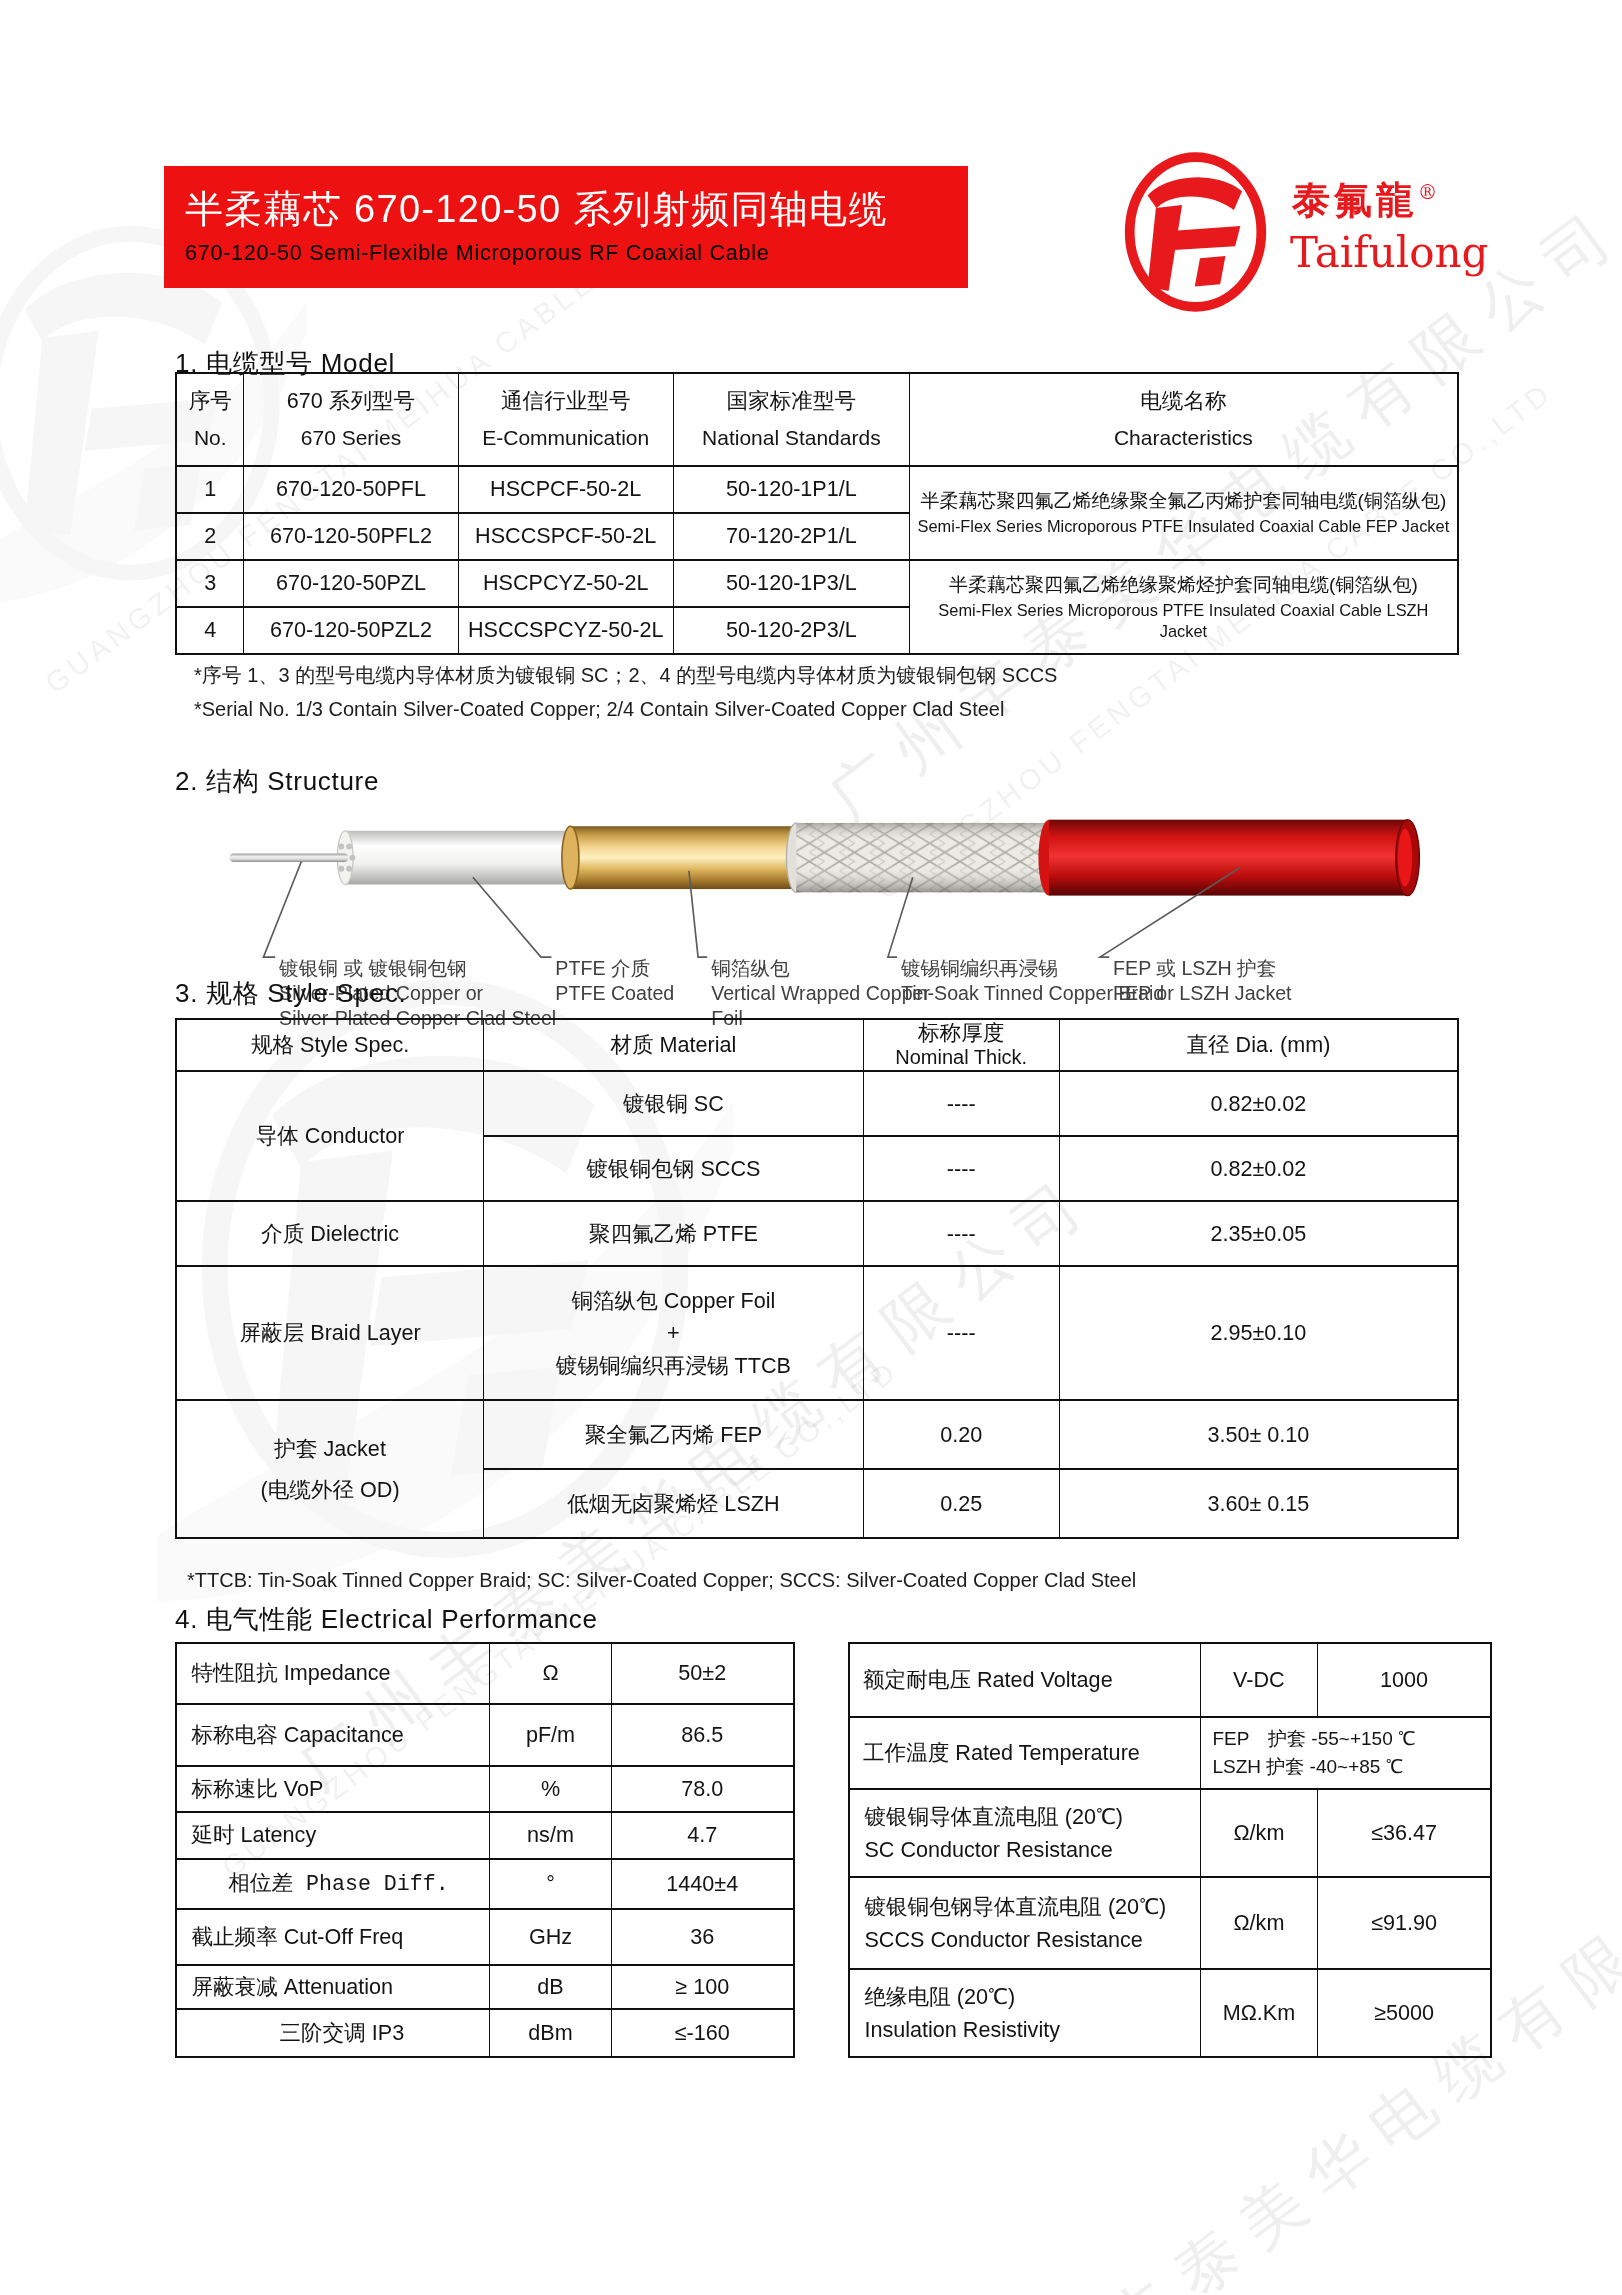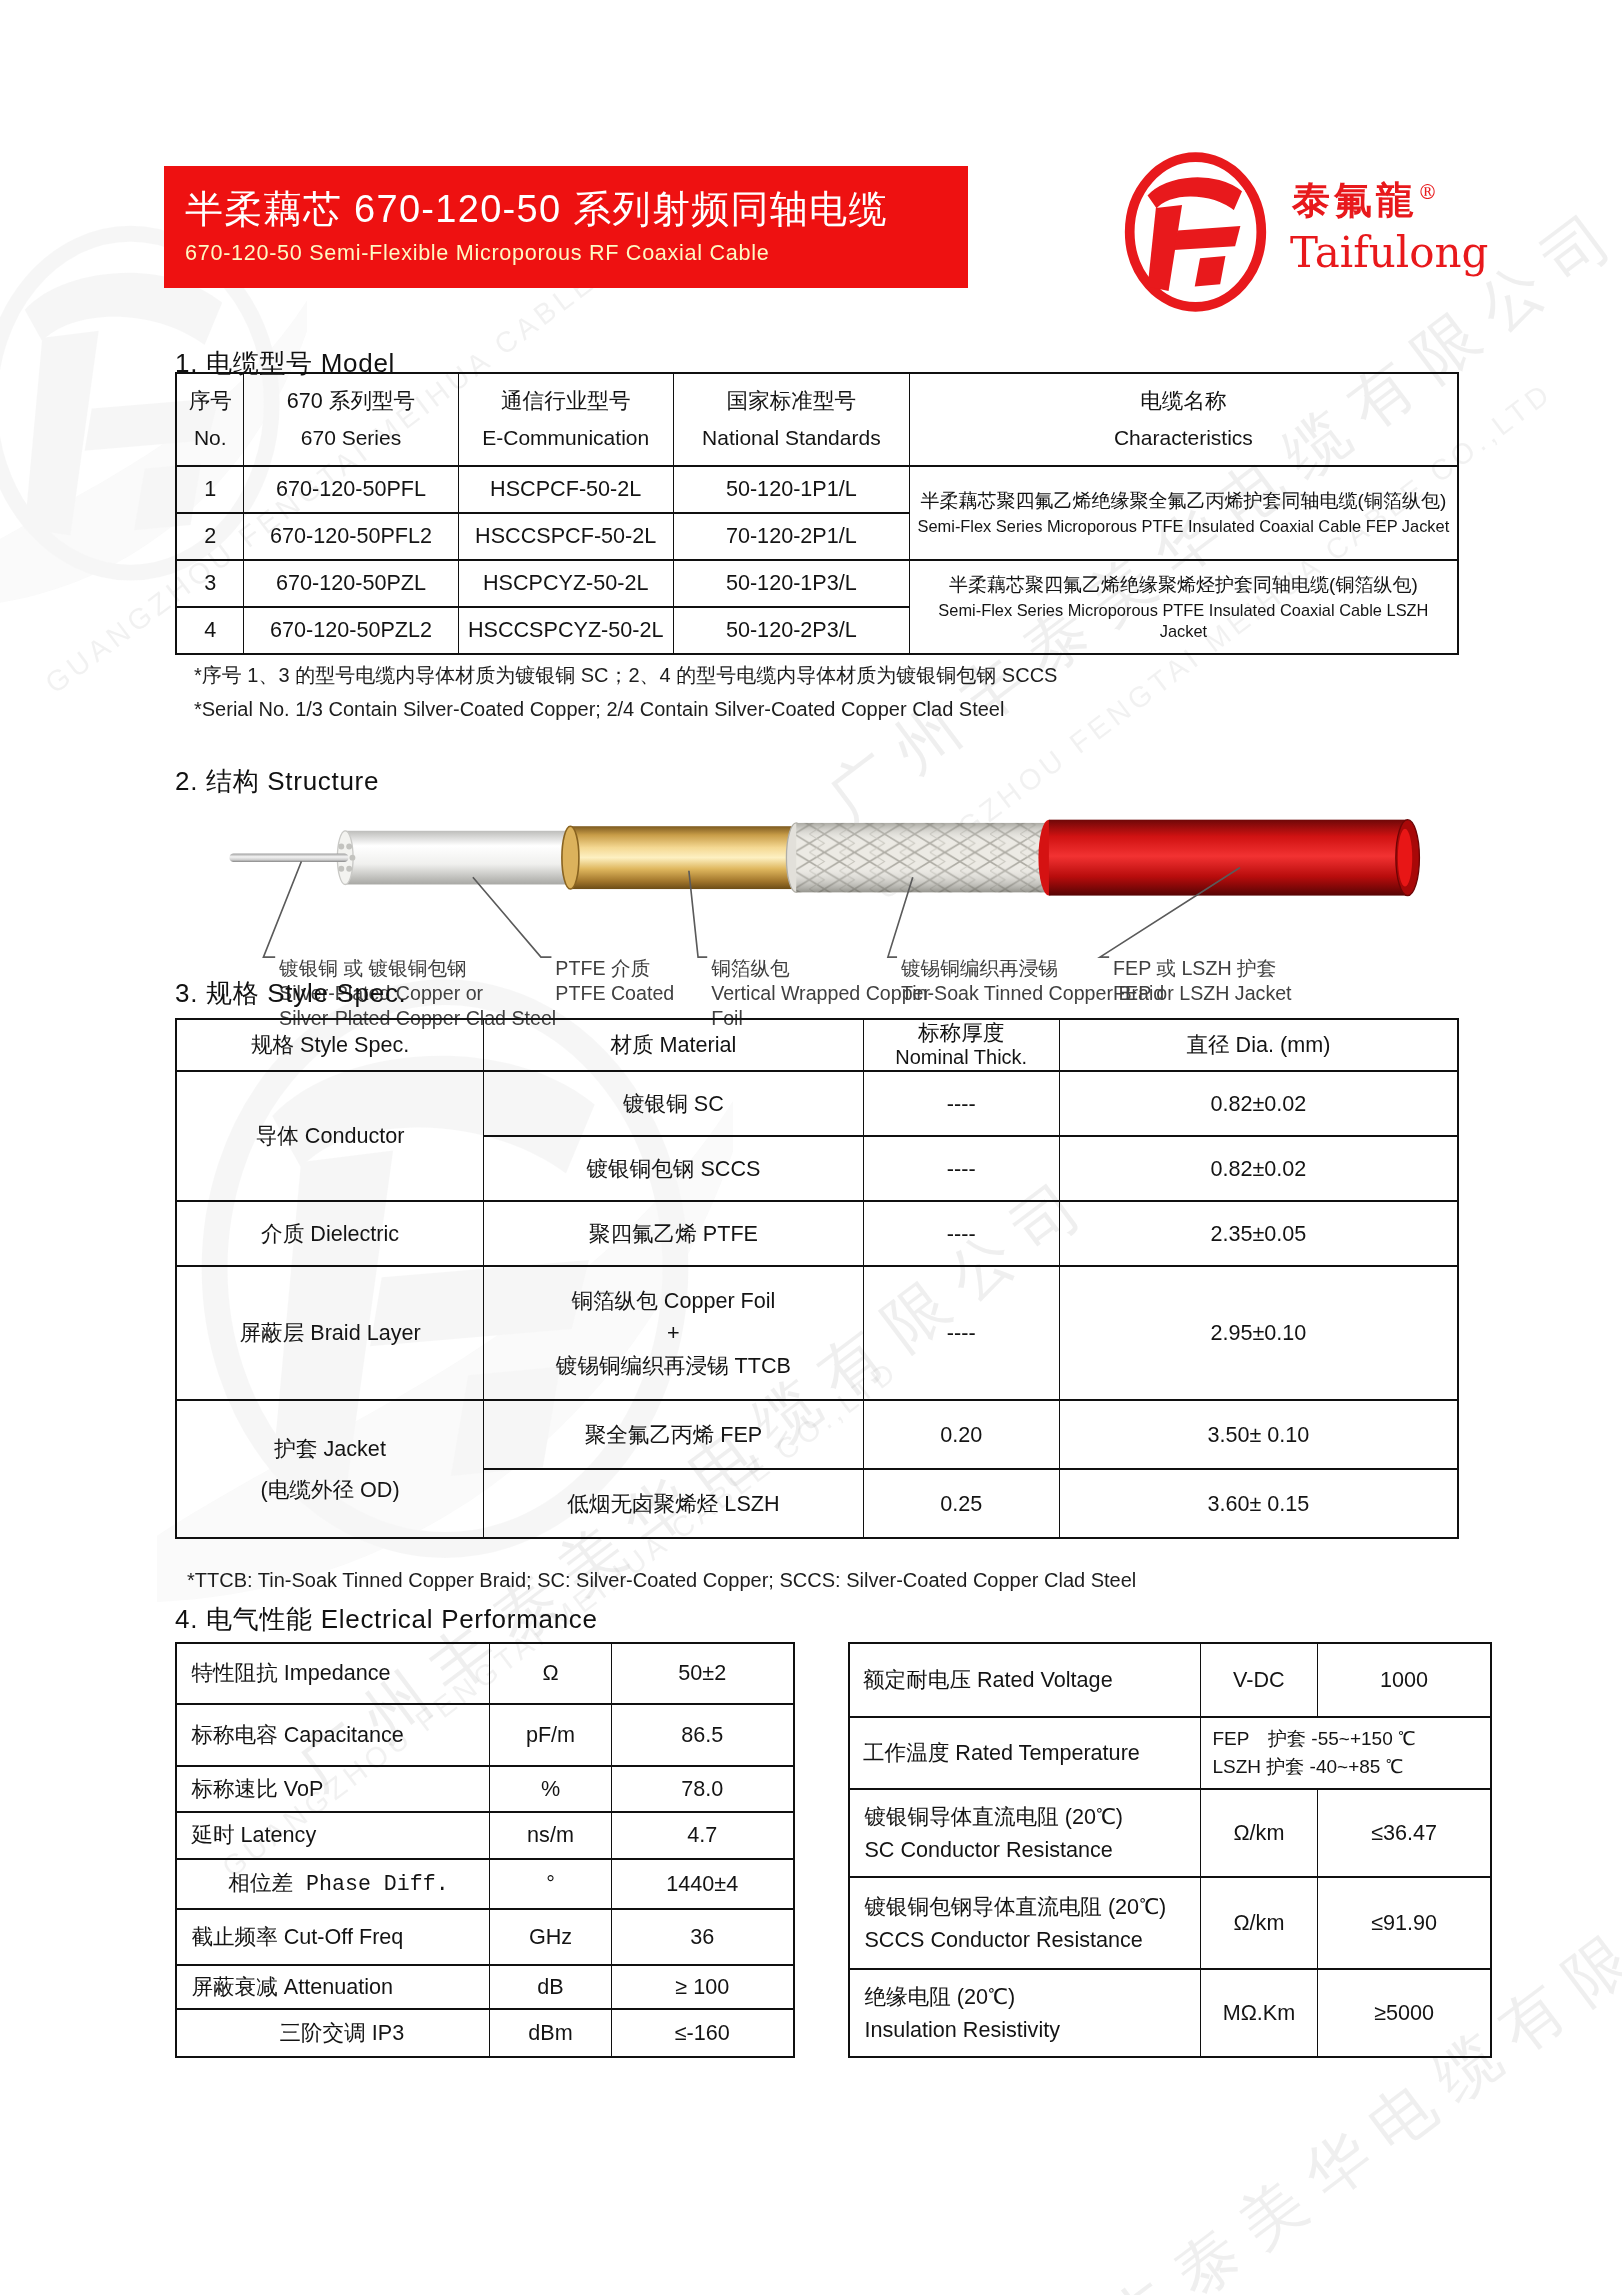--- a/index.html
+++ b/index.html
@@ -11,21 +11,21 @@
   
   .wm { position:absolute; transform-origin:0 0; transform:rotate(-37deg);
         white-space:nowrap; pointer-events:none; }
   .wm-zh { font-size:63px; letter-spacing:18.3px; color:#9a9a9a; opacity:.15; }
   .wm-en { font-size:29px; letter-spacing:4.6px; color:#9a9a9a; opacity:.13; }
   .ghost { position:absolute; opacity:.065; pointer-events:none; }
   
   .banner { position:absolute; left:164px; top:166px; width:804px; height:122px;
             padding-left:21px; display:flex; flex-direction:column; justify-content:center; }
   .banner-title { color:#fff; font-size:38px; font-weight:500; letter-spacing:1.3px; line-height:1.15; }
-  .banner-sub   { color:#fef9c3; font-size:21.6px; font-weight:400; margin-top:7.9px; letter-spacing:0.7px; }
+  .banner-sub   { color:#000000; font-size:21.6px; font-weight:400; margin-top:7.9px; letter-spacing:0.7px; }
   .logo-zh { position:absolute; left:1292px; top:175px; font-family:"DejaVu Serif", serif;
              font-size:38px; font-weight:bold; letter-spacing:3.9px;text-align:right; }
   .logo-zh sup { font-size:19.6px; font-weight:normal; }
   .logo-en { position:absolute; left:1290px; top:228px; font-family:"DejaVu Serif", serif;
              font-size:42px; }
   
   .sec-title { position:absolute; left:175px; font-size:26px; color:#111; letter-spacing:0.7px; }
   .note { position:absolute; left:194px; font-size:20px; color:#1d1d1d; }
   
   table.tb { position:absolute; border-collapse:collapse; table-layout:fixed;

